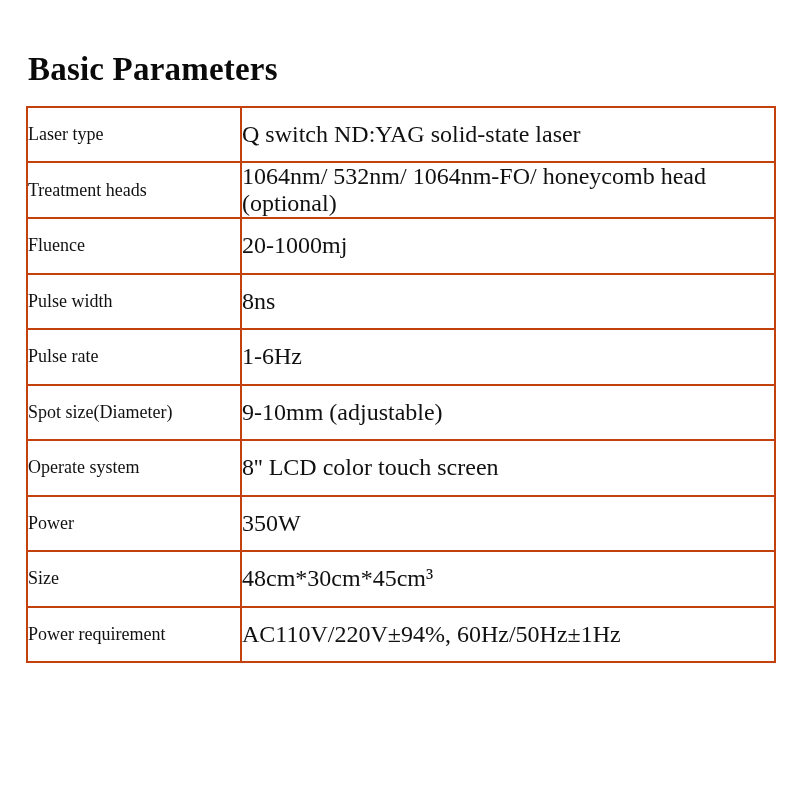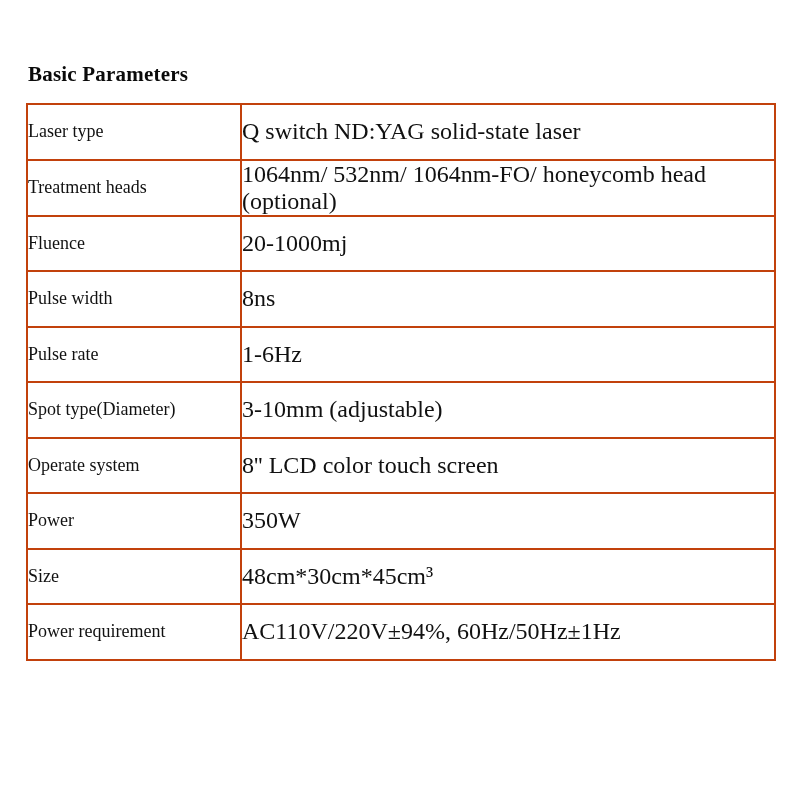--- a/index.html
+++ b/index.html
@@ -16,24 +16,24 @@
   }
   .page {
     box-sizing: border-box;
     width: 800px;
     height: 800px;
     padding: 46px 24px 0 26px;
     background: #ffffff;
   }
   .page-title {
     font-family: "Liberation Serif", serif;
-    font-size: 21px;
+    font-size: 33px;
     font-weight: bold;
     line-height: 1.2;
-    margin: 16px 0 16px 2px;
+    margin: 4px 0 16px 2px;
     letter-spacing: 0.2px;
     color: #0a0a0a;
   }
   table.spec-table {
     width: 750px;
     border-collapse: collapse;
     table-layout: fixed;
     border-top: 1px solid #d6d6d6;
     border-bottom: 1px solid #d6d6d6;
     border-left: 1px solid #d6d6d6;
@@ -80,22 +80,22 @@
       </tr>
       <tr>
         <td class="label-cell">Pulse width</td>
         <td class="value-cell">8ns</td>
       </tr>
       <tr>
         <td class="label-cell">Pulse rate</td>
         <td class="value-cell">1-6Hz</td>
       </tr>
       <tr>
-        <td class="label-cell">Spot type(Diameter)</td>
-        <td class="value-cell">3-10mm (adjustable)</td>
+        <td class="label-cell">Spot size(Diameter)</td>
+        <td class="value-cell">9-10mm (adjustable)</td>
       </tr>
       <tr>
         <td class="label-cell">Operate system</td>
         <td class="value-cell">8'' LCD color touch screen</td>
       </tr>
       <tr>
         <td class="label-cell">Power</td>
         <td class="value-cell">350W</td>
       </tr>
       <tr>

